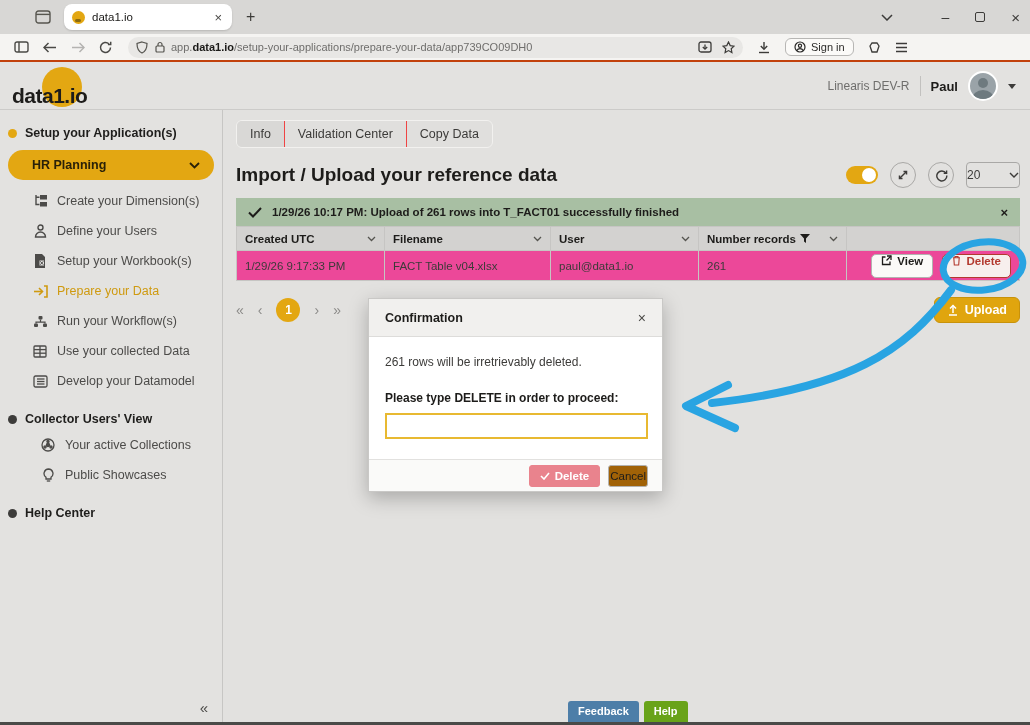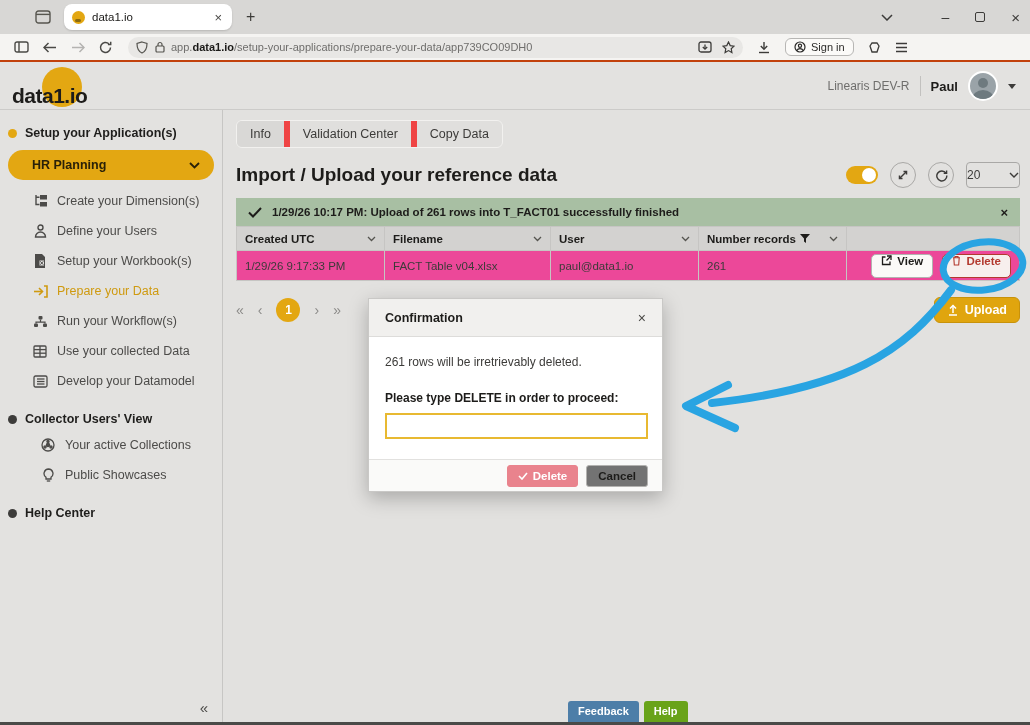--- a/index.html
+++ b/index.html
@@ -60,21 +60,21 @@
   .side-item { display:flex; align-items:center; gap:9px; padding:8px 6px 8px 32px; font-size:12.5px; color:#4c4b49; cursor:pointer; }
   .side-item .si-icon { color:#4c4b49; width:16px; display:flex; justify-content:center; }
   .side-item.active { color:#cf9a10; font-weight:400; }
   .side-item.active .si-icon { color:#cf9a10; }
   .side-sub { padding-left:40px; }
   .sidebar-collapse { position:absolute; bottom:6px; right:14px; font-size:15px; color:#4c4b49; cursor:pointer; }
 
   
   .content { position:absolute; left:224px; top:110px; width:806px; bottom:3px; }
   .tabs { margin:10px 0 0 12px; display:inline-flex; border:1px solid #f2f1ef; border-radius:6px; overflow:hidden; background:#e0dfdd; }
-  .tabs .tab-item { padding:6px 13px; font-size:12.5px; color:#3c3b39; cursor:pointer; border-right:6px solid #ef4444; }
+  .tabs .tab-item { padding:6px 13px; font-size:12.5px; color:#3c3b39; cursor:pointer; border-right:1px solid #ef4444; }
   .tabs .tab-item:last-child { border-right:none; }
   .tabs .tab-item.shaded { background:#d9d8d6; }
   .tabs .tab-item.active { background:#c8c7c5; font-weight:700; color:#1d1c1a; }
 
   .title-row { display:flex; align-items:center; margin:14px 10px 0 12px; }
   .page-title { font-size:19px; font-weight:800; color:#1d1c1a; flex:1; }
   .ctl { display:flex; align-items:center; gap:12px; }
   .toggle { width:32px; height:18px; border-radius:9px; background:#e3a712; position:relative; cursor:pointer; }
   .toggle .knob { position:absolute; right:2px; top:2px; width:14px; height:14px; border-radius:50%; background:#fff; }
   .circle-btn { width:26px; height:26px; border-radius:50%; border:1px solid #aoa; border:1px solid #a9a8a6; background:transparent; display:flex; align-items:center; justify-content:center; color:#3c3b39; cursor:pointer; }
@@ -106,21 +106,21 @@
   .modal { position:absolute; left:368px; top:298px; width:295px; background:#fff; border:1px solid #c9c8c6; box-shadow:0 6px 18px rgba(0,0,0,.25); z-index:20; }
   .modal-header { height:38px; background:#f1f0ee; border-bottom:1px solid #dddcda; display:flex; align-items:center; padding:0 16px; }
   .modal-title { flex:1; font-size:12.5px; font-weight:700; color:#1d1c1a; }
   .modal-close { font-size:14px; color:#4a4946; cursor:pointer; }
   .modal-body { padding:18px 16px 20px 16px; }
   .modal-line1 { font-size:12px; color:#3c3b39; }
   .modal-line2 { margin-top:22px; font-size:12px; font-weight:700; color:#1d1c1a; }
   .modal-input { margin-top:8px; width:263px; height:26px; border:2px solid #e8b931; background:#fff; outline:none; font-size:12px; padding:0 6px; }
   .modal-footer { height:32px; background:#fafaf9; border-top:1px solid #e2e1df; display:flex; align-items:center; justify-content:flex-end; gap:8px; padding:0 14px; }
   .btn-modal-delete { display:inline-flex; align-items:center; gap:5px; height:22px; padding:0 10px; background:#e9838d; border:1px solid #e9838d; border-radius:3px; color:#fff; font-size:11.5px; font-weight:700; cursor:pointer; }
-  .btn-modal-cancel { height:22px; padding:0 11px; background:#737373; border:1px solid #b3b2b0; border-radius:3px; color:#1d1c1a; font-size:11.5px; font-weight:700; cursor:pointer; display:inline-flex; align-items:center; }
+  .btn-modal-cancel { height:22px; padding:0 1px; background:#a16207; border:1px solid #b3b2b0; border-radius:3px; color:#1d1c1a; font-size:11.5px; font-weight:400; cursor:pointer; display:inline-flex; align-items:center; }
 
   
   .footer-btns { position:absolute; left:568px; bottom:3px; display:flex; gap:5px; z-index:5; }
   .btn-feedback { background:#4d7ea8; color:#fff; font-size:11px; font-weight:700; padding:4px 10px 5px; border-radius:3px 3px 0 0; cursor:pointer; }
   .btn-help { background:#69a319; color:#fff; font-size:11px; font-weight:700; padding:4px 10px 5px; border-radius:3px 3px 0 0; cursor:pointer; }
   .window-bottom { position:absolute; left:0; bottom:0; width:1030px; height:3px; background:#4a4a48; }
 
   .annotation { position:absolute; left:0; top:0; width:1030px; height:725px; pointer-events:none; z-index:30; }
 </style>
 </head>

